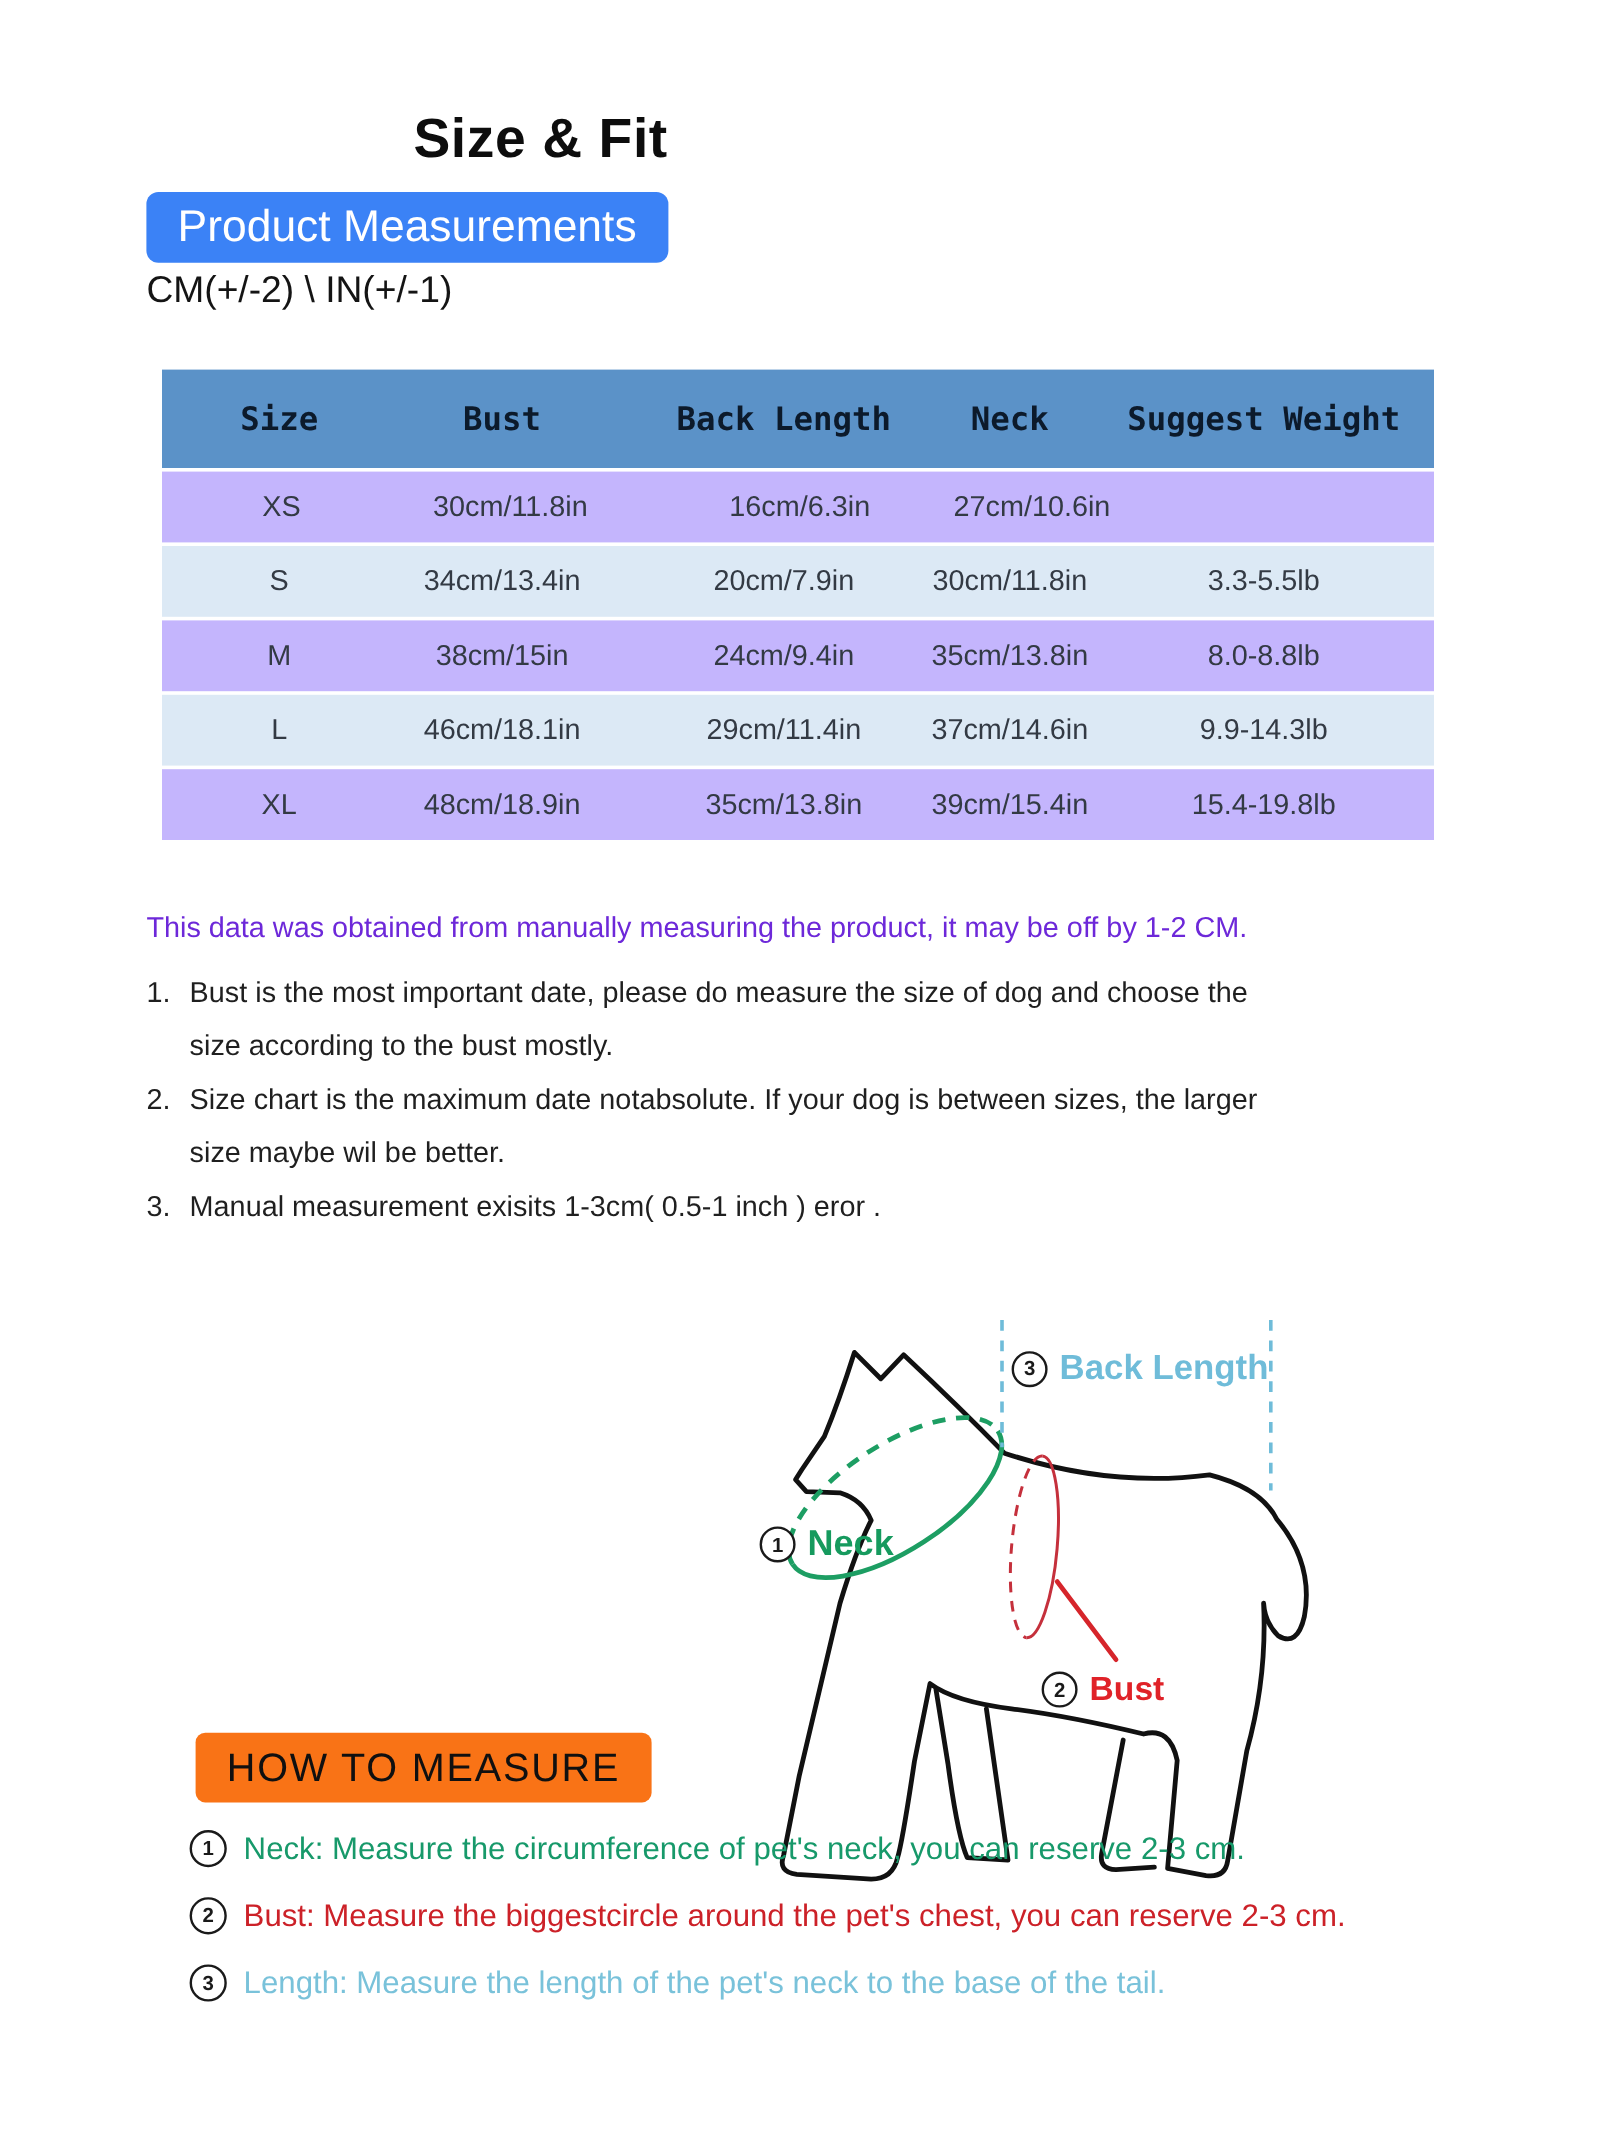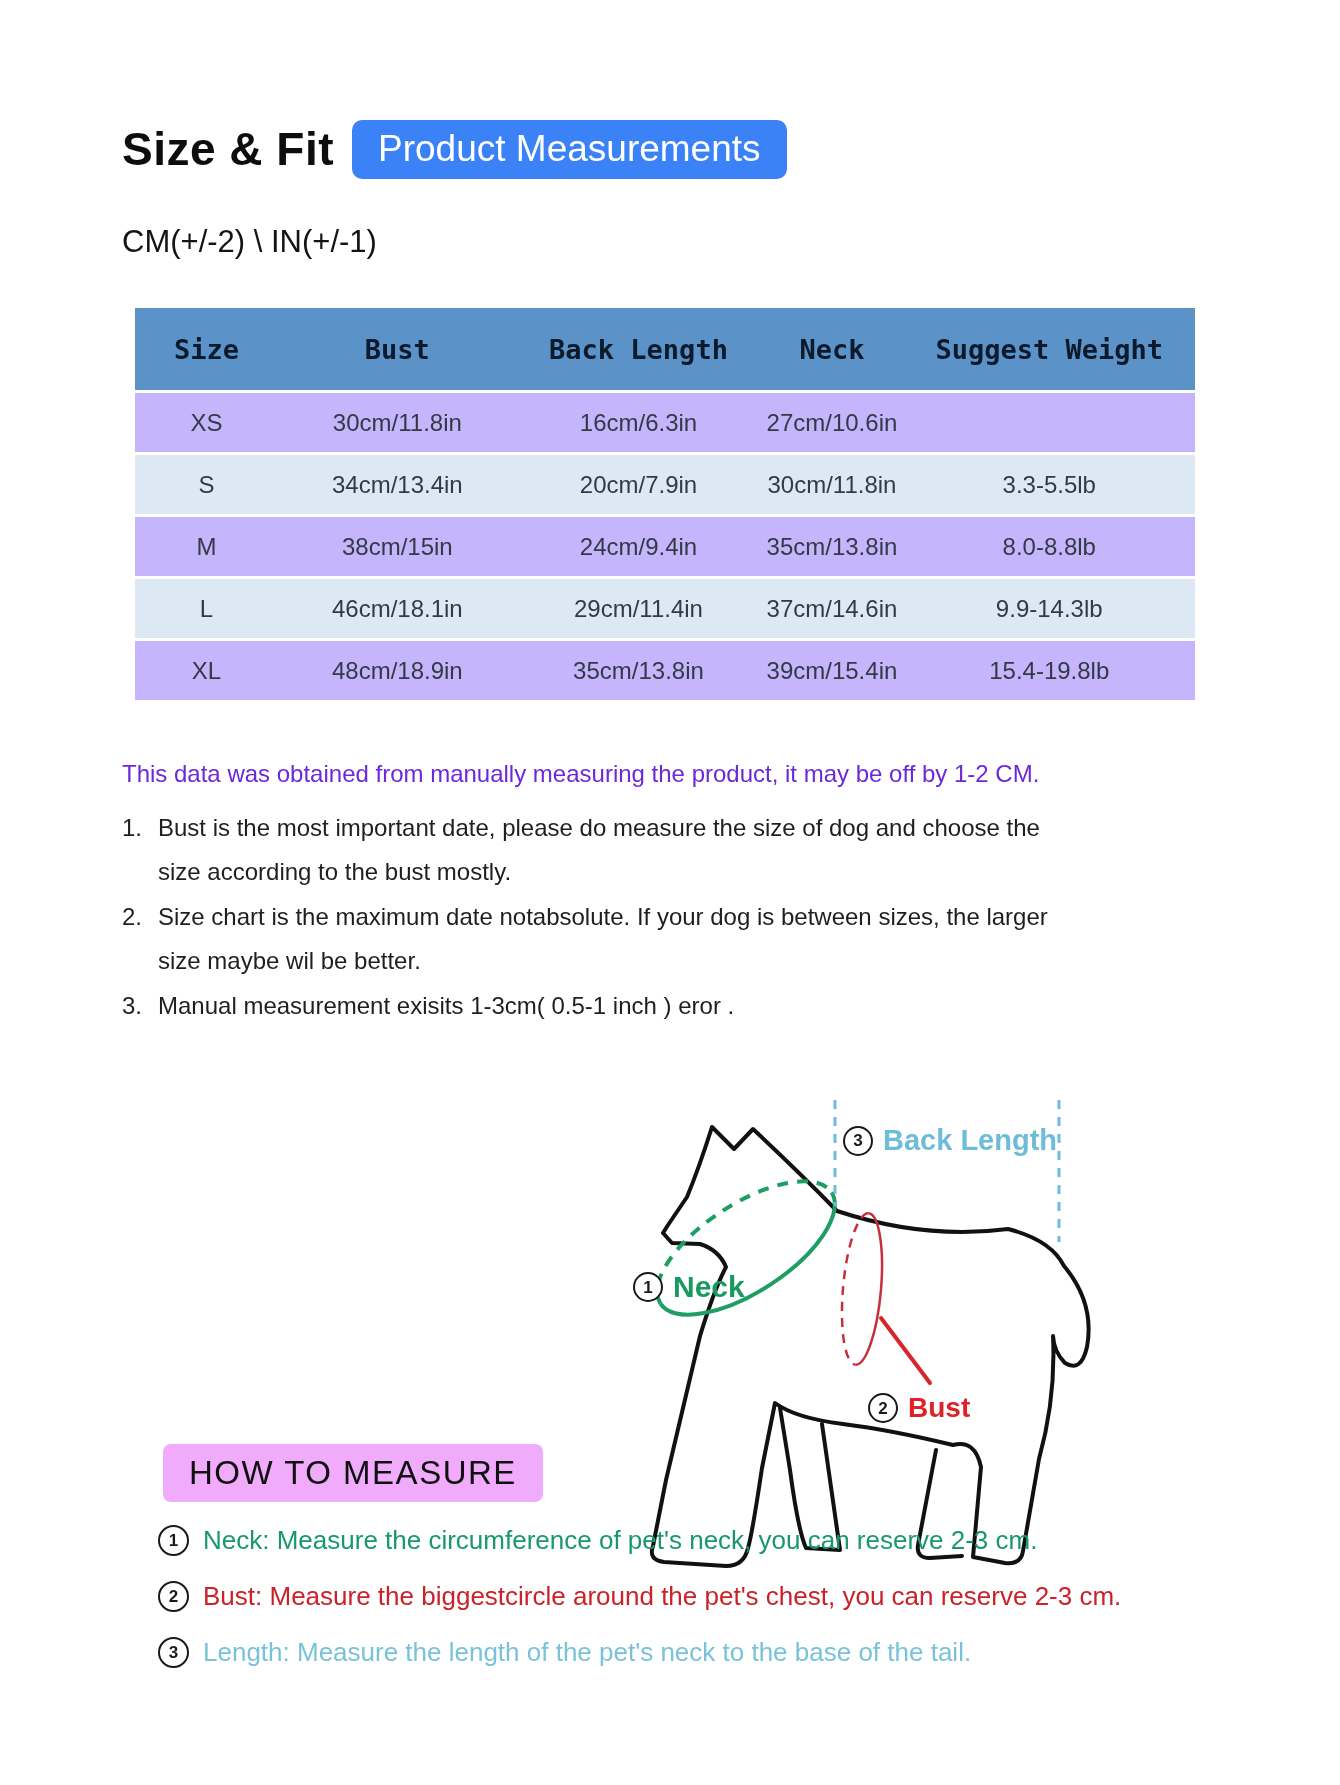--- a/index.html
+++ b/index.html
@@ -1,56 +1,56 @@
 <!DOCTYPE html>
 <html><head>
 <meta charset="utf-8">
 <style>
   html,body{margin:0;padding:0;background:#fff;}
   #canvas{position:relative;width:1340px;height:1785px;background:#ffffff;overflow:hidden;
           font-family:"Liberation Sans",sans-serif;color:#1a1a1a;}
   .abs{position:absolute;}
 
   
-  #title-row{left:122px;top:120px;display:flex;align-items:center;gap:18px;}
+  #title-row{left:122px;top:88px;display:flex;align-items:flex-end;gap:18px;flex-direction:column;}
   #page-title{font-size:46px;font-weight:bold;color:#0d0d0d;letter-spacing:0.5px;}
   #title-badge{background:#3b82f6;color:#ffffff;font-size:37px;padding:9px 26px;border-radius:10px;line-height:1.1;}
   #tolerance{left:122px;top:186px;font-size:31px;color:#141414;margin-top:38px;}
 
   
   #size-table{left:135px;top:308px;width:1060px;}
   .trow{display:flex;width:100%;margin-bottom:3px;}
   .trow.hdr{height:82px;background:#5b92c8;}
   .trow.ra{height:59px;background:#c4b5fd;}
   .trow.rb{height:59px;background:#dce9f5;}
   .tcell{display:flex;align-items:center;justify-content:center;text-align:center;}
   .hdr .tcell{font-family:"DejaVu Sans Mono",monospace;font-weight:bold;font-size:27px;color:#0c1a2b;}
   .ra .tcell,.rb .tcell{font-size:24px;color:#333a44;}
-  .c1{width:13.5%;} .c2{width:22.5%;} .c3{width:23%;} .c4{width:13.5%;} .c5{width:27.5%;}
+  .c1{width:13.5%;padding-left:28px;} .c2{width:22.5%;} .c3{width:23%;} .c4{width:13.5%;} .c5{width:27.5%;}
 
   
   #disclaimer{left:122px;top:760px;font-size:24px;color:#6d28d9;width:1100px;}
   #notes{left:122px;top:806px;width:952px;font-size:24px;color:#1f1f1f;line-height:1.85;}
   .note{display:flex;}
   .note .nnum{width:36px;flex:none;}
   .note .ntxt{flex:1;}
 
   
   .circ{display:inline-flex;flex:none;align-items:center;justify-content:center;
         width:26px;height:26px;border:2px solid #1a1a1a;border-radius:50%;
         color:#1a1a1a;font-size:17px;font-weight:bold;background:#fff;line-height:1;}
 
   
   .diag-label{display:flex;align-items:center;gap:10px;font-weight:bold;}
   #neck-label{left:633px;top:1270px;font-size:30px;color:#169a5e;}
   #bust-label{left:868px;top:1392px;font-size:28px;color:#e02228;}
   #back-length-label{left:843px;top:1124px;font-size:29px;color:#6fbcd9;}
 
   
-  #htm-badge{left:163px;top:1444px;background:#f0abfc;color:#101010;font-size:33px;
+  #htm-badge{left:163px;top:1444px;background:#f97316;color:#101010;font-size:33px;
              letter-spacing:1.5px;padding:10px 26px;border-radius:8px;}
   #steps{left:158px;top:1526px;width:1080px;}
   .step{display:flex;align-items:center;gap:14px;height:28px;margin-bottom:28px;font-size:26px;}
   .step .circ{width:27px;height:27px;}
   .step-1 .stext{color:#17996a;}
   .step-2 .stext{color:#cc2128;}
   .step-3 .stext{color:#79c2da;}
 
   #dog-svg{left:0;top:0;pointer-events:none;}
 </style>

